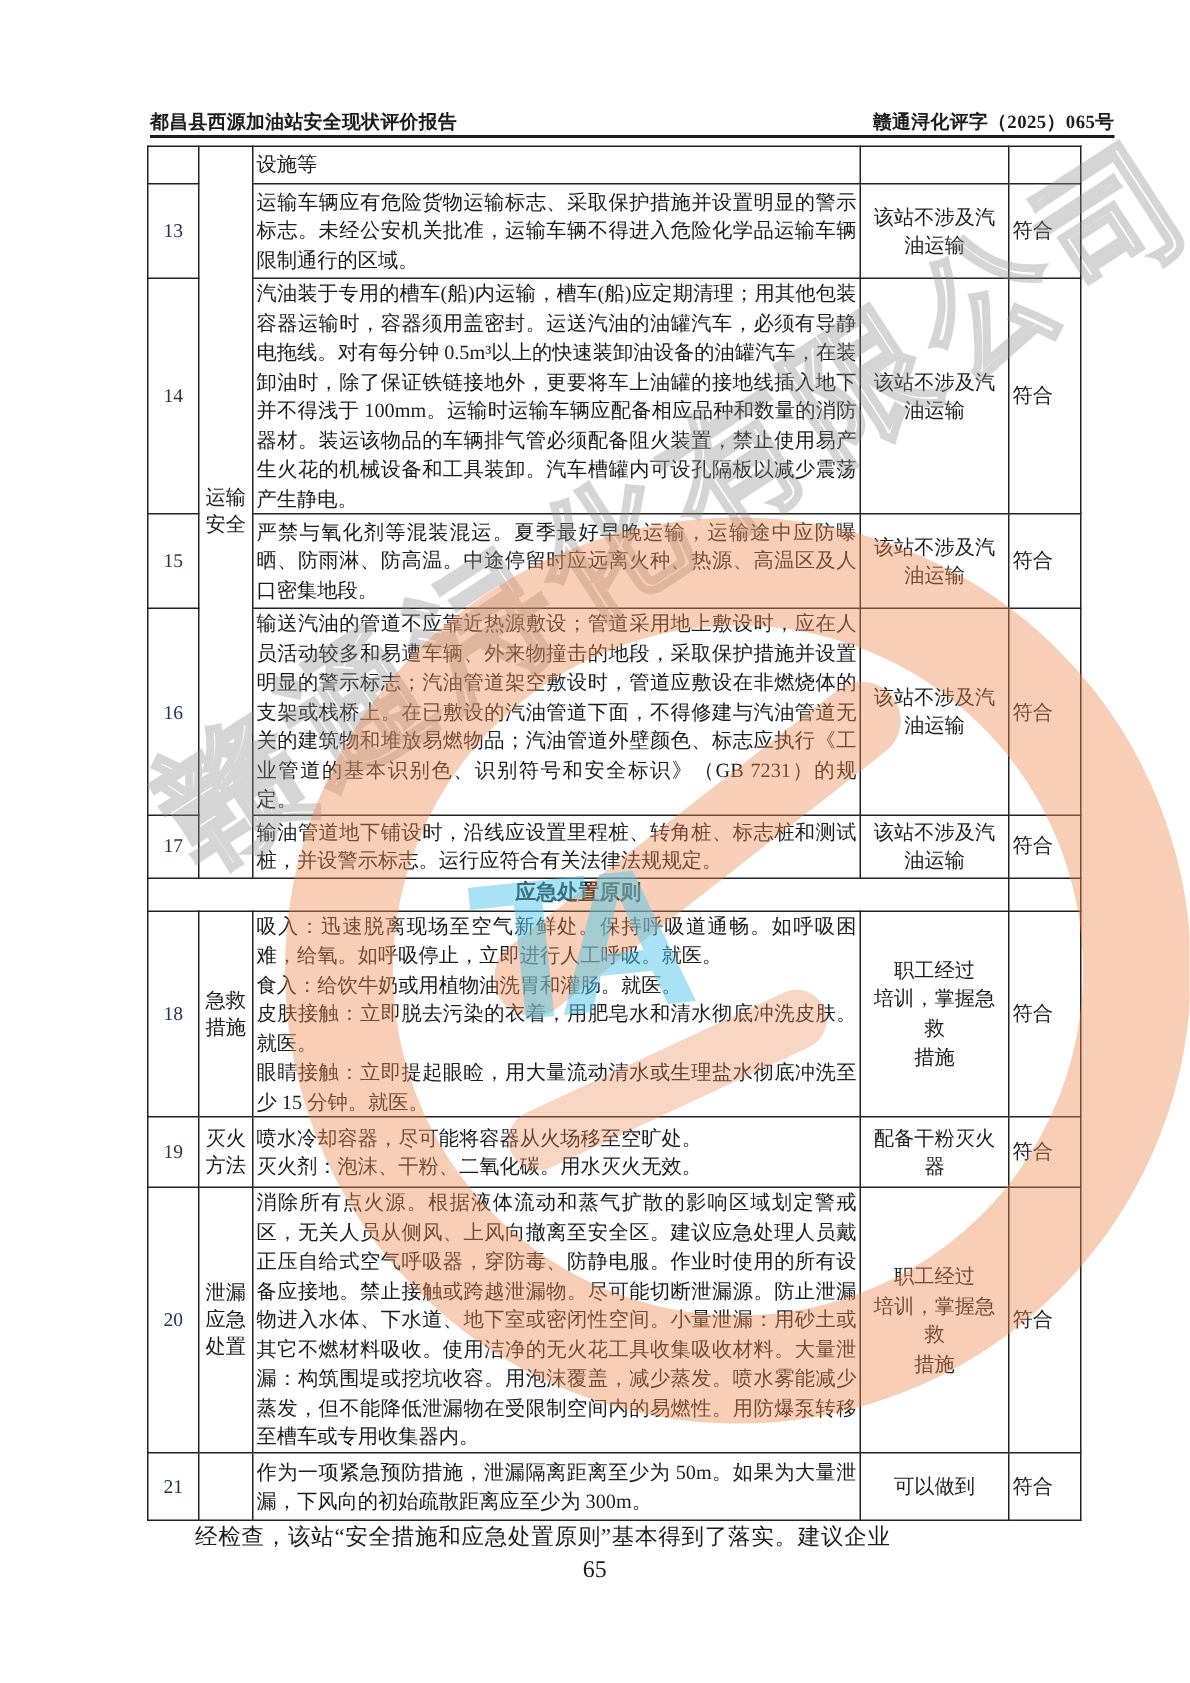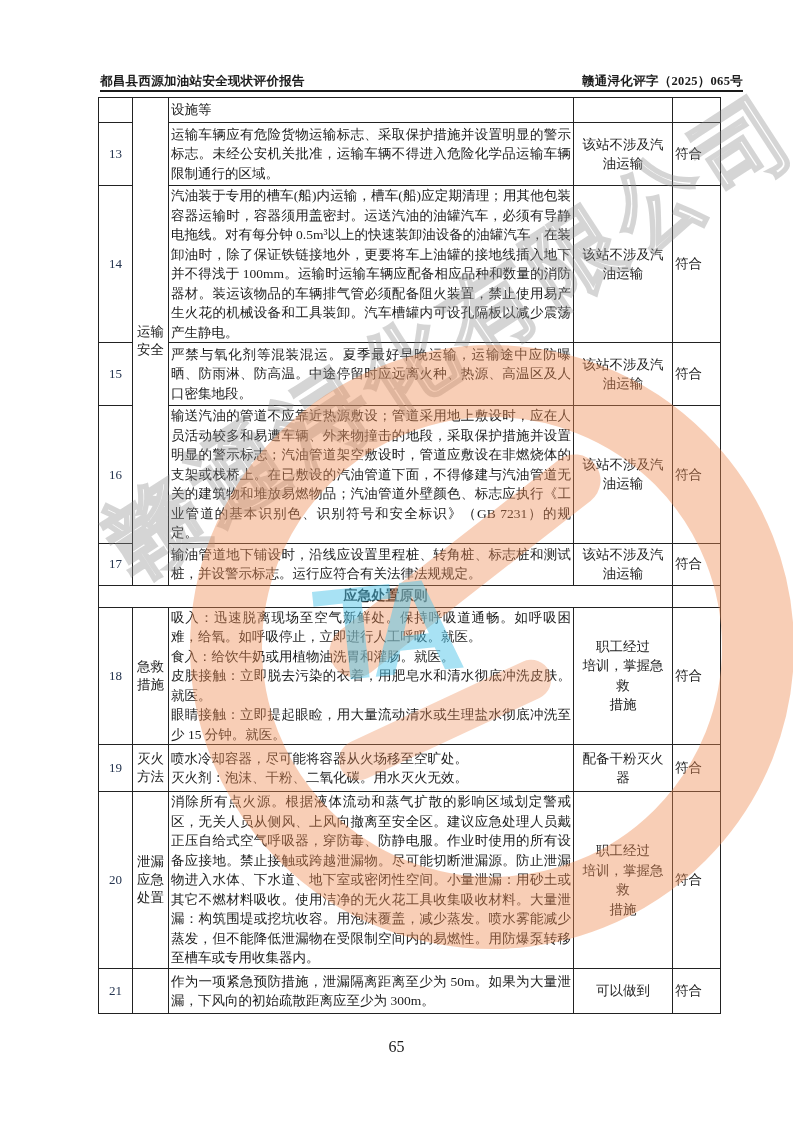--- a/index.html
+++ b/index.html
@@ -179,16 +179,17 @@
   </table>
 
   <div>
     <div class="wm wm-company">赣通浔化有限公司</div>
     <div class="wm wm-ring"></div>
     <div class="wm wm-swoosh1"></div>
     <div class="wm wm-swoosh2"></div>
     <div class="wm wm-letters">TA</div>
   </div>
 
+  <p class="closing">经检查，该站“安全措施和应急处置原则”基本得到了落实。建议企业</p>
 
   <div class="page-number">65</div>
 
 </div>
 
 </body></html>

